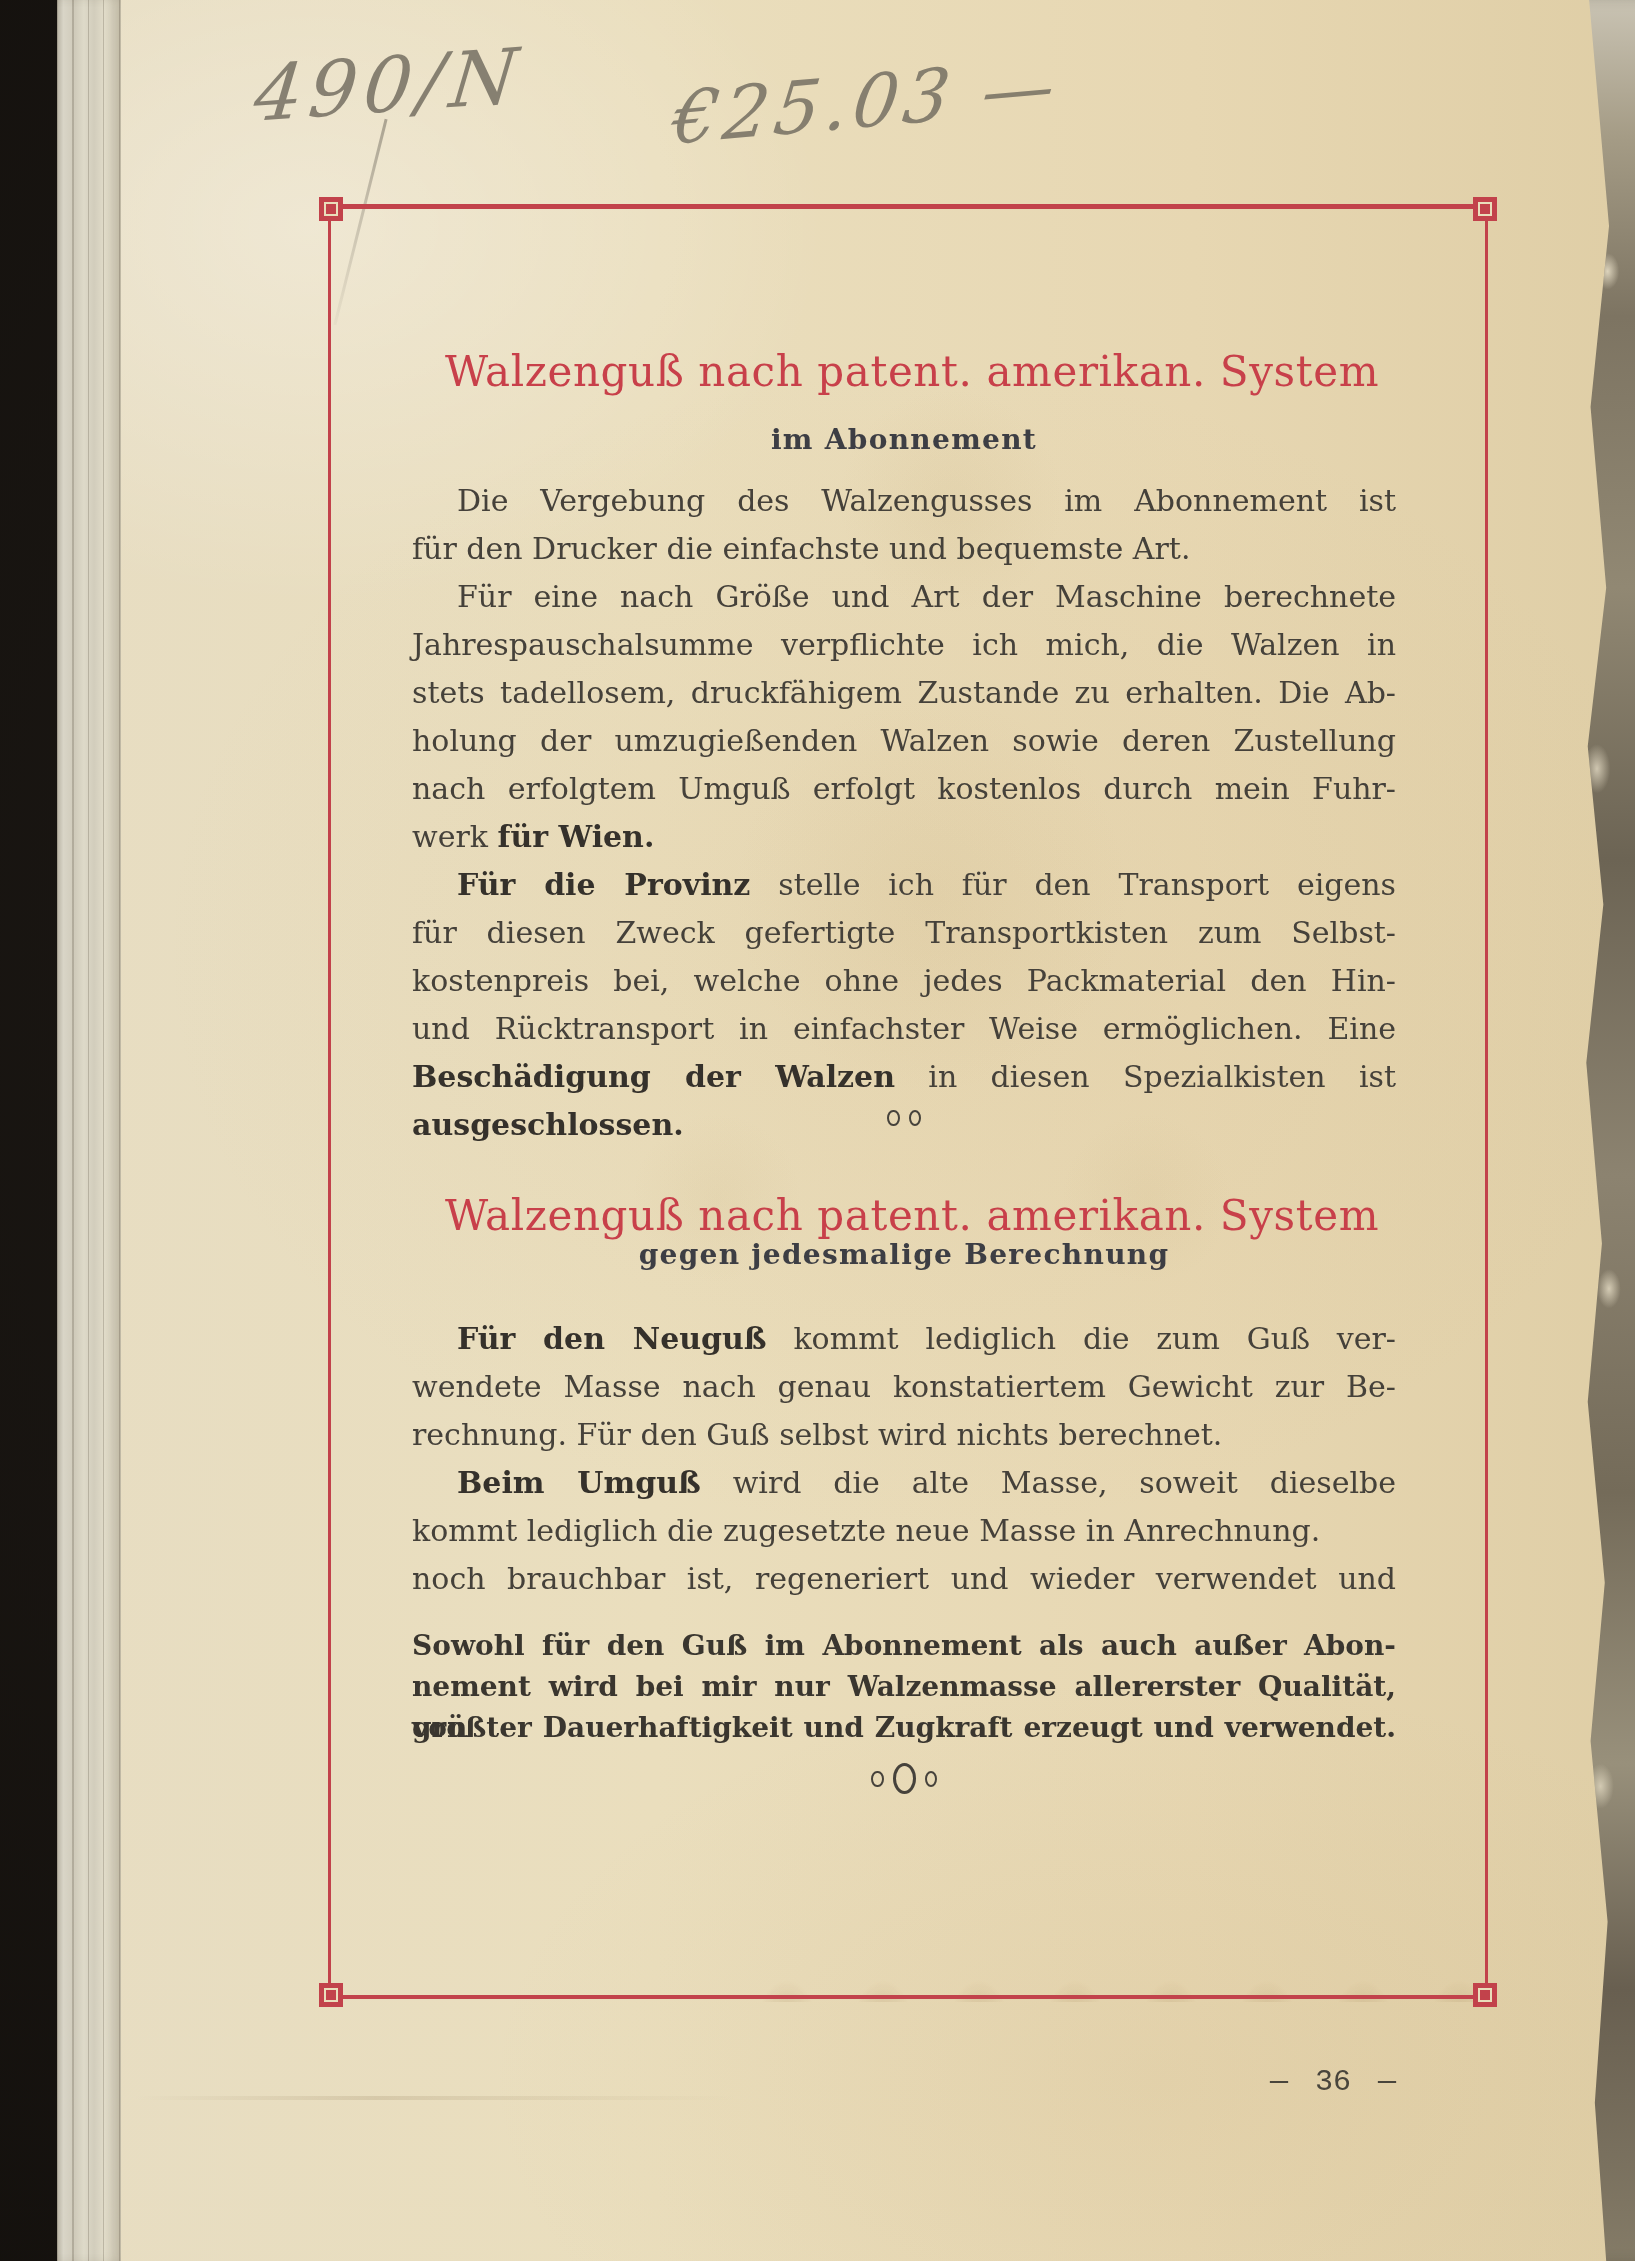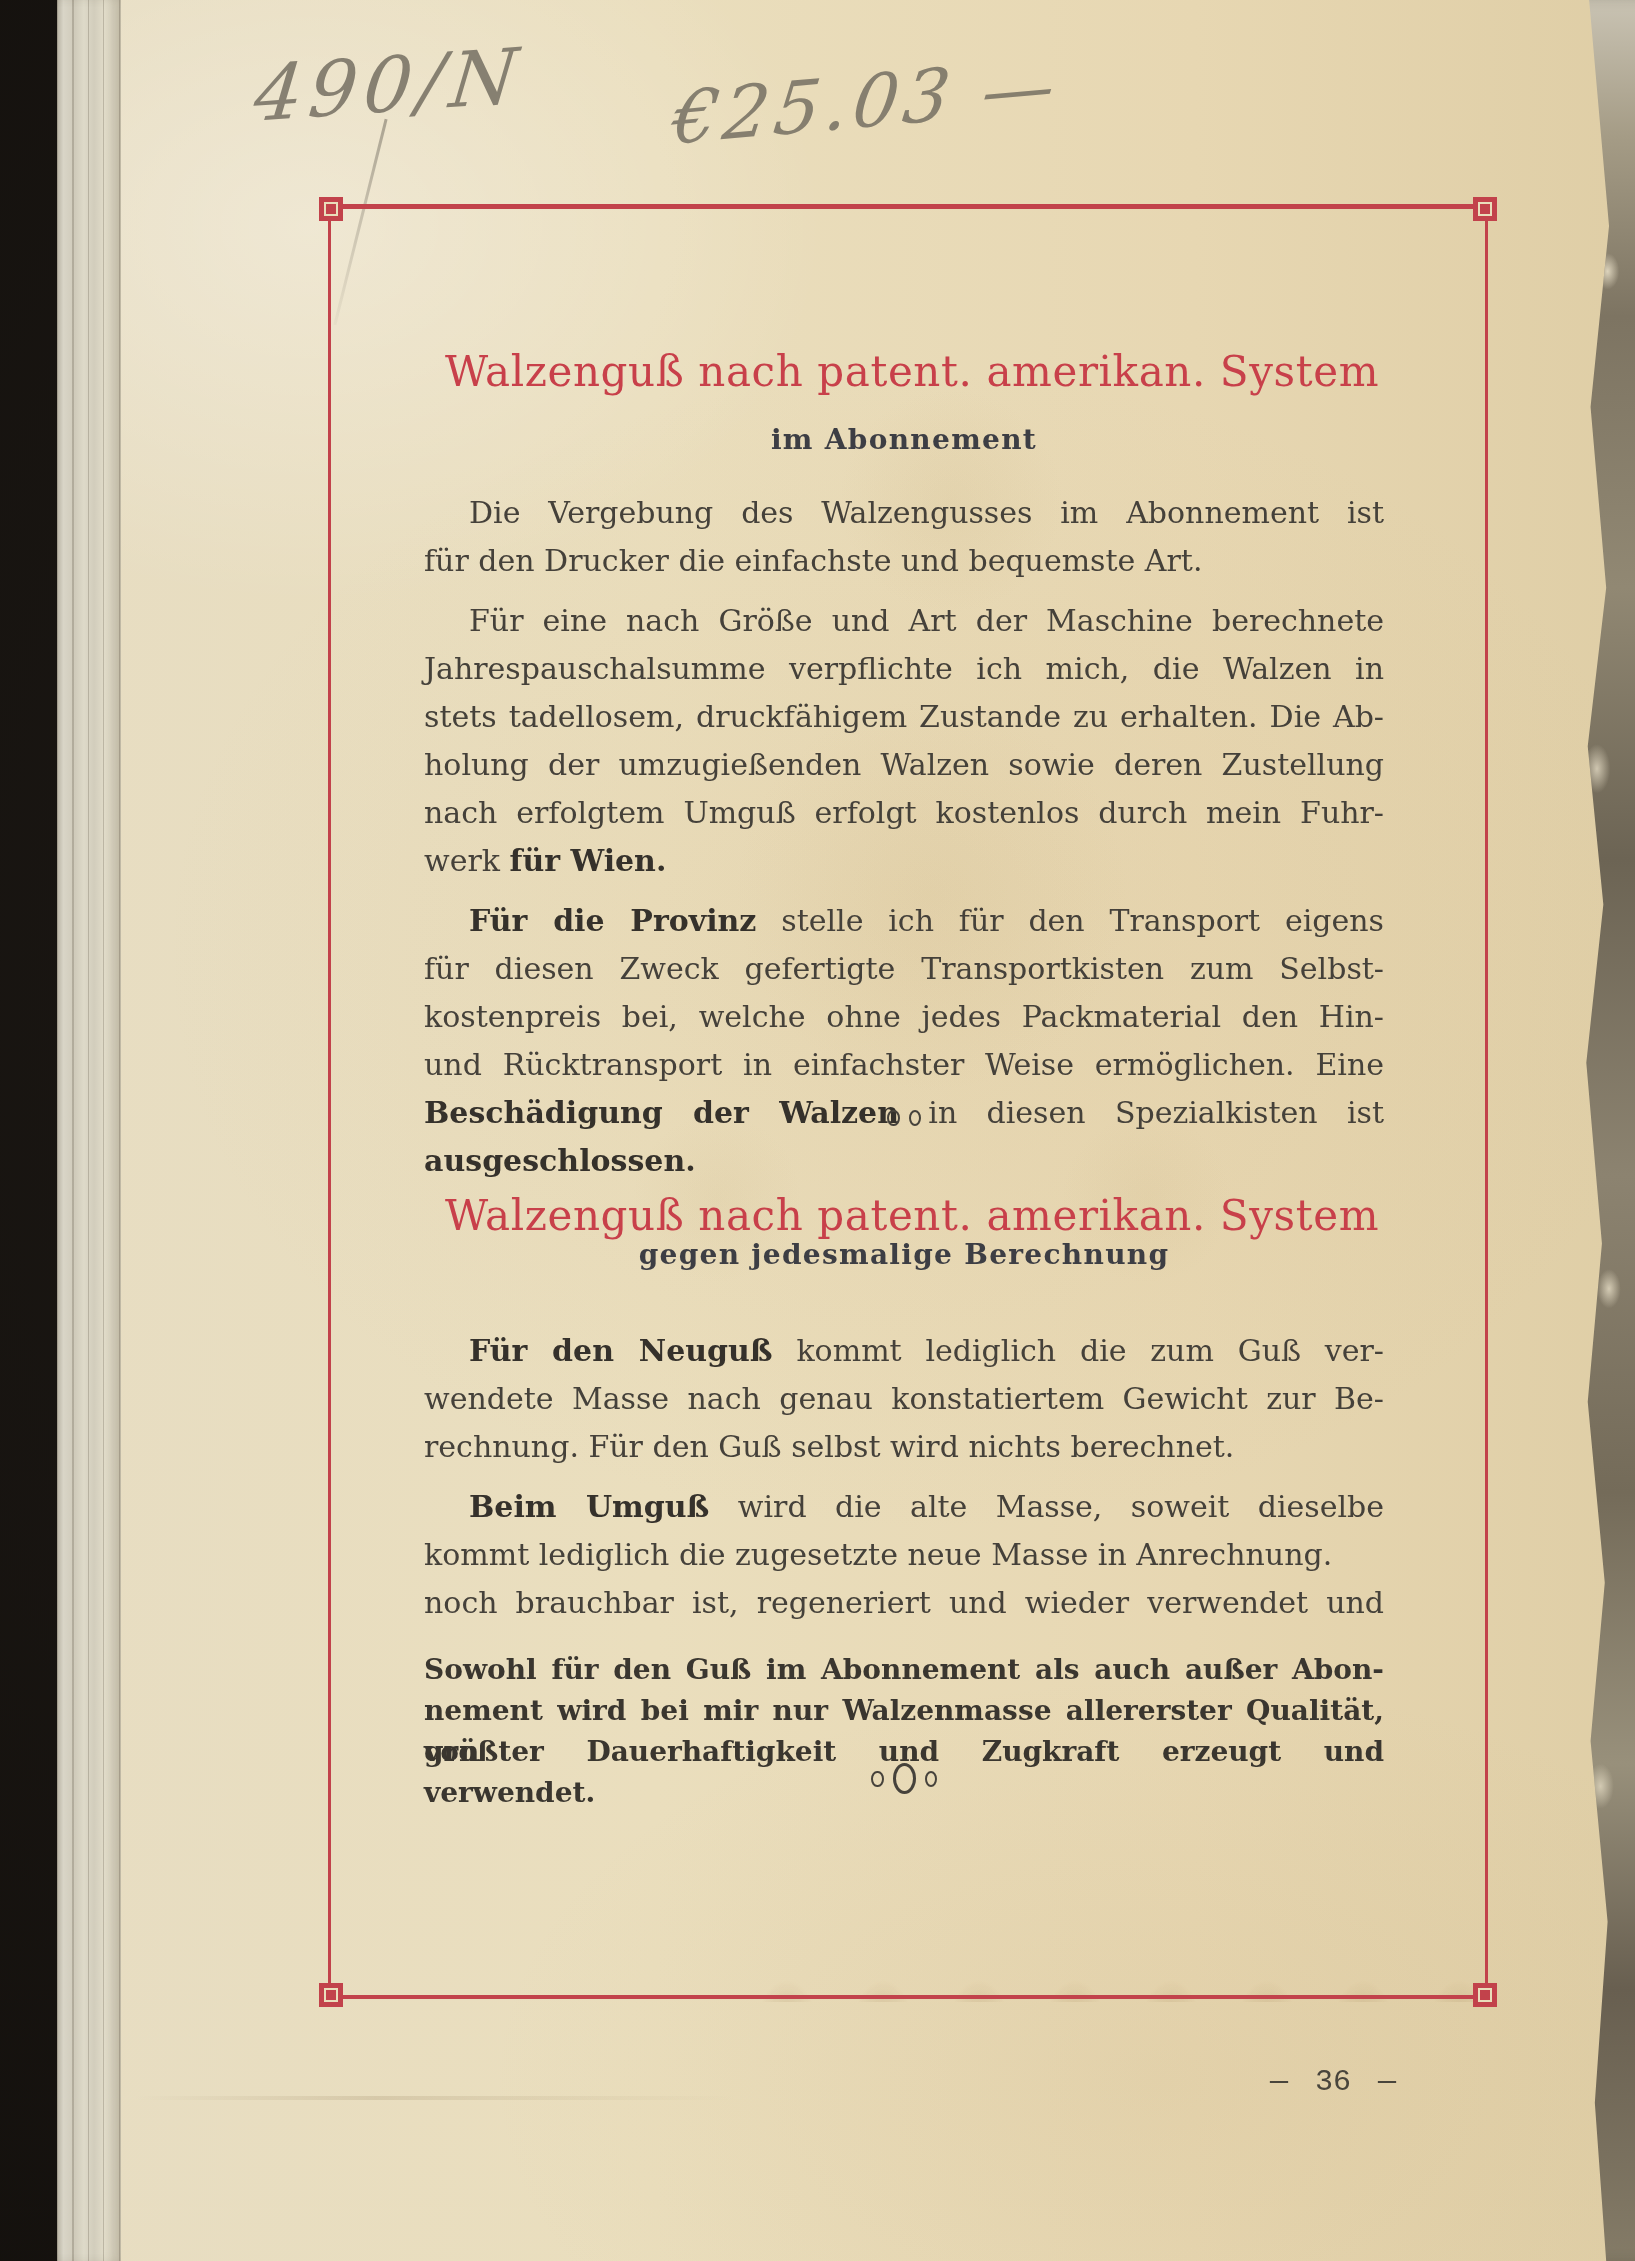--- a/index.html
+++ b/index.html
@@ -91,21 +91,21 @@
   
   .headline{
     position:absolute;left:355px;width:984px;text-align:center;
     color:#c8404a;font-weight:normal;font-size:42px;letter-spacing:0.6px;white-space:nowrap;margin-left:8px;
   }
   .subhead{
     position:absolute;left:355px;width:984px;text-align:center;
     color:#3d3e44;font-weight:bold;font-size:28px;letter-spacing:1.3px;
   }
   .textblock{position:absolute;left:355px;width:984px;color:#45413a;font-size:30px;}
-  .para{margin:12px;}
+  .para{margin:0;}
   .line{line-height:48px;height:48px;text-align:justify;text-align-last:justify;}
   .line.end{text-align-last:left;}
   .line.indent{padding-left:45px;box-sizing:border-box;}
   .b{font-weight:bold;color:#35312b;}
   .para.small{margin-top:22px;font-size:28px;font-weight:bold;color:#3a362f;}
   .para.small .line{line-height:41px;height:41px;}
   .divider{position:absolute;left:355px;width:984px;text-align:center;}
   .circ{display:inline-block;border-radius:50%;vertical-align:middle;box-sizing:border-box;}
   .circ.sm{width:12.2px;height:16px;border:2.6px solid #46423b;margin:0 4.5px;}
   .circ.big{width:23px;height:31px;border:3.2px solid #46423b;margin:0 4.5px;}

